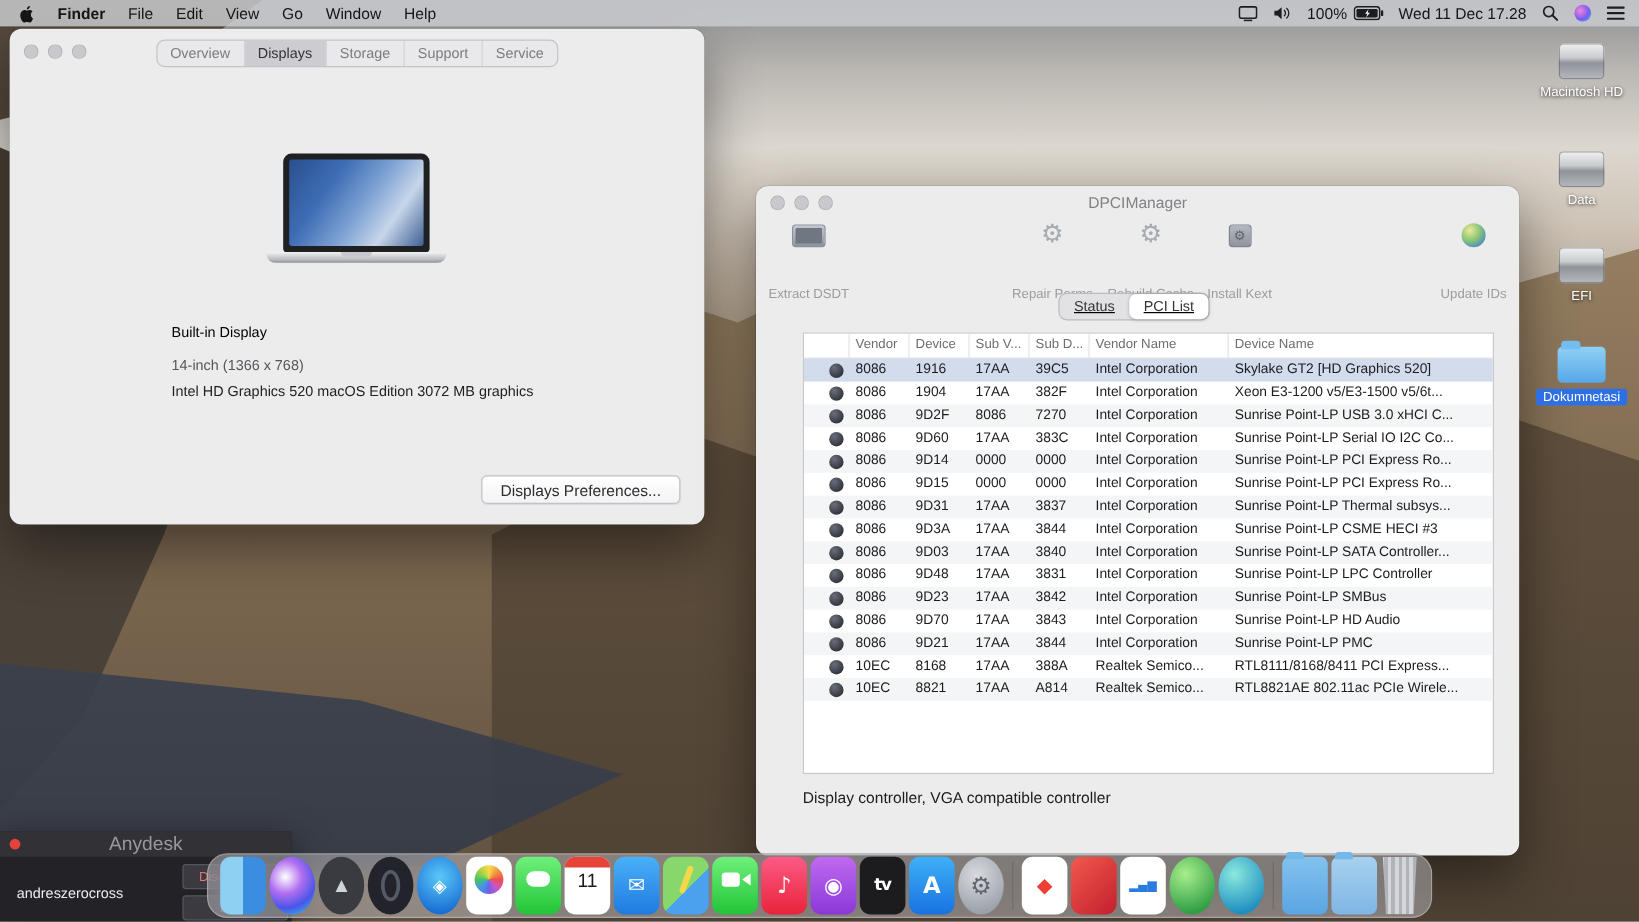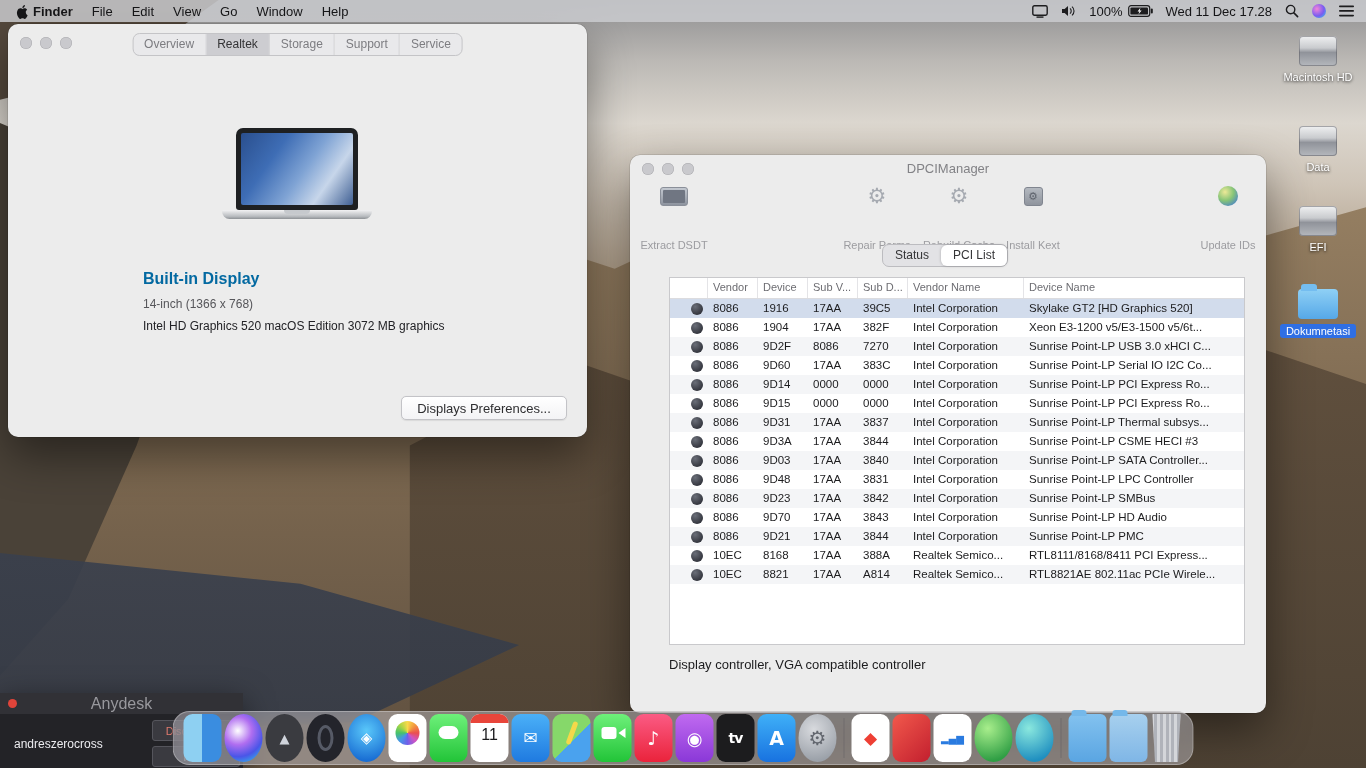--- a/index.html
+++ b/index.html
@@ -18,21 +18,21 @@
   .wp-cliffL{background:#4a4238;
     clip-path:polygon(0 16%,8% 22%,14% 38%,10% 58%,5% 78%,0 88%);}
   .wp-water{background:linear-gradient(180deg,#4a5162,#333945);opacity:.9;
     clip-path:polygon(0 72%,22% 76%,38% 84%,26% 94%,0 96%);}
   .wp-corner{background:#55493d;clip-path:polygon(0 0,16% 0,9% 9%,0 13%);}
 
   
   .menubar{position:absolute;left:0;top:0;width:1366px;height:22px;z-index:40;
     background:rgba(203,204,208,.83);display:flex;align-items:center;
     font-size:13px;color:#151517;}
-  .mb-left{display:flex;align-items:center;gap:4px;padding-left:16px;}
+  .mb-left{display:flex;align-items:center;gap:19px;padding-left:16px;}
   .mb-item{cursor:default;}
   .mb-app{font-weight:700;}
   .mb-right{margin-left:auto;display:flex;align-items:center;gap:13px;padding-right:12px;}
   .mb-ic{display:flex;align-items:center;}
   .batt-group{display:flex;align-items:center;gap:5px;}
   .siri-orb{width:14px;height:14px;border-radius:50%;
     background:radial-gradient(circle at 35% 35%,#f285d8,#7a5cf0 55%,#32c5ee 95%);}
   .clock{white-space:nowrap;}
 
   
@@ -53,21 +53,21 @@
   .seg.active{background:#cdcdd1;color:#333335;}
   .macbook{position:absolute;left:214px;top:104px;width:150px;height:94px;}
   .mbk-screen{position:absolute;left:14px;top:0;width:122px;height:82px;background:#1e2022;
     border-radius:7px 7px 3px 3px;padding:5px;box-sizing:border-box;}
   .mbk-screen-inner{width:100%;height:100%;border-radius:2px;
     background:linear-gradient(125deg,#2a4f8e 0%,#3e6db5 30%,#7fa3d4 55%,#c7d6ea 75%,#3f5f93 100%);}
   .mbk-base{position:absolute;left:0;top:82px;width:150px;height:9px;
     background:linear-gradient(180deg,#f2f2f3,#b9bcc0 70%,#8e9296);border-radius:2px 2px 10px 10px;}
   .mbk-base::after{content:"";position:absolute;left:62px;top:0;width:26px;height:4px;
     background:#c6c9cd;border-radius:0 0 6px 6px;}
-  .about-name{position:absolute;left:135px;top:246px;font-size:16px;font-weight:700;color:#0369a1;}
+  .about-name{position:absolute;left:135px;top:246px;font-size:12px;font-weight:400;color:#000000;}
   .about-size{position:absolute;left:135px;top:273px;font-size:12px;color:#56565a;}
   .about-gfx{position:absolute;left:135px;top:295px;font-size:12px;color:#222226;}
   .push-btn{position:absolute;left:393px;top:372px;width:164px;height:22px;
     background:linear-gradient(#fff,#f3f3f5);border:1px solid #c3c3c7;border-radius:5px;
     font-size:13px;color:#2e2e30;display:flex;align-items:center;justify-content:center;
     box-shadow:0 .5px 1px rgba(0,0,0,.08);}
 
   
   .dpci{left:630px;top:155px;width:636px;height:558px;}
   .dpci .traffic{left:12px;top:8px;}
@@ -80,21 +80,21 @@
     background:linear-gradient(180deg,#c3c8d0,#8d939e);position:relative;}
   .icon-display::after{content:"";position:absolute;inset:2px;background:#707682;border-radius:1px;}
   .icon-gear::after{content:"⚙";font-size:21px;color:#a6aab1;line-height:22px;}
   .icon-box{width:17px;height:17px;border-radius:3px;border:1px solid #80858f;
     background:linear-gradient(180deg,#b4b9c0,#8f949d);position:relative;}
   .icon-box::after{content:"⚙";position:absolute;inset:0;display:flex;align-items:center;
     justify-content:center;font-size:11px;color:#5f646d;}
   .icon-sphere{width:20px;height:20px;border-radius:50%;opacity:.9;
     background:radial-gradient(circle at 35% 30%,#eee98e,#7cc06a 45%,#3f80ba 80%,#2c5c92);}
   .dpci-seg{position:absolute;left:252px;top:89px;display:flex;height:21px;
-    border:1px solid #bcbcc0;border-radius:7px;background:#e2e2e5;}
+    border:1px solid #bcbcc0;border-radius:7px;background:#e2e2e5;text-decoration:underline;}
   .seg2{padding:0 12px;font-size:12px;line-height:21px;color:#343436;border-radius:6px;}
   .seg2.active{background:#fff;box-shadow:0 0 3px rgba(0,0,0,.25);}
   .pci-table{position:absolute;left:39px;top:122px;width:576px;height:368px;background:#fff;
     border:1px solid #c9c9cc;box-sizing:border-box;overflow:hidden;}
   .pci-head,.tr{display:grid;grid-template-columns:22px 50px 50px 50px 50px 116px 1fr;padding-left:16px;}
   .pci-head{height:20px;border-bottom:1px solid #dcdcdf;}
   .th{font-size:11px;color:#6d6d72;line-height:19px;padding-left:5px;
     border-right:1px solid #e4e4e7;white-space:nowrap;overflow:hidden;}
   .th:last-child{border-right:none;}
   .th.icon-col{padding:0;}
@@ -279,21 +279,21 @@
   </div>
 
   <section class="window about">
     <div class="traffic">
       <span class="tl"></span>
       <span class="tl"></span>
       <span class="tl"></span>
     </div>
     <div class="seg-tabs" id="about-tabs">
         <div class="seg">Overview</div>
-        <div class="seg active">Realtek</div>
+        <div class="seg active">Displays</div>
         <div class="seg">Storage</div>
         <div class="seg">Support</div>
         <div class="seg">Service</div>
       </div>
     <div class="macbook">
       <div class="mbk-screen">
         <div class="mbk-screen-inner"></div>
       </div>
       <div class="mbk-base"></div>
     </div>

